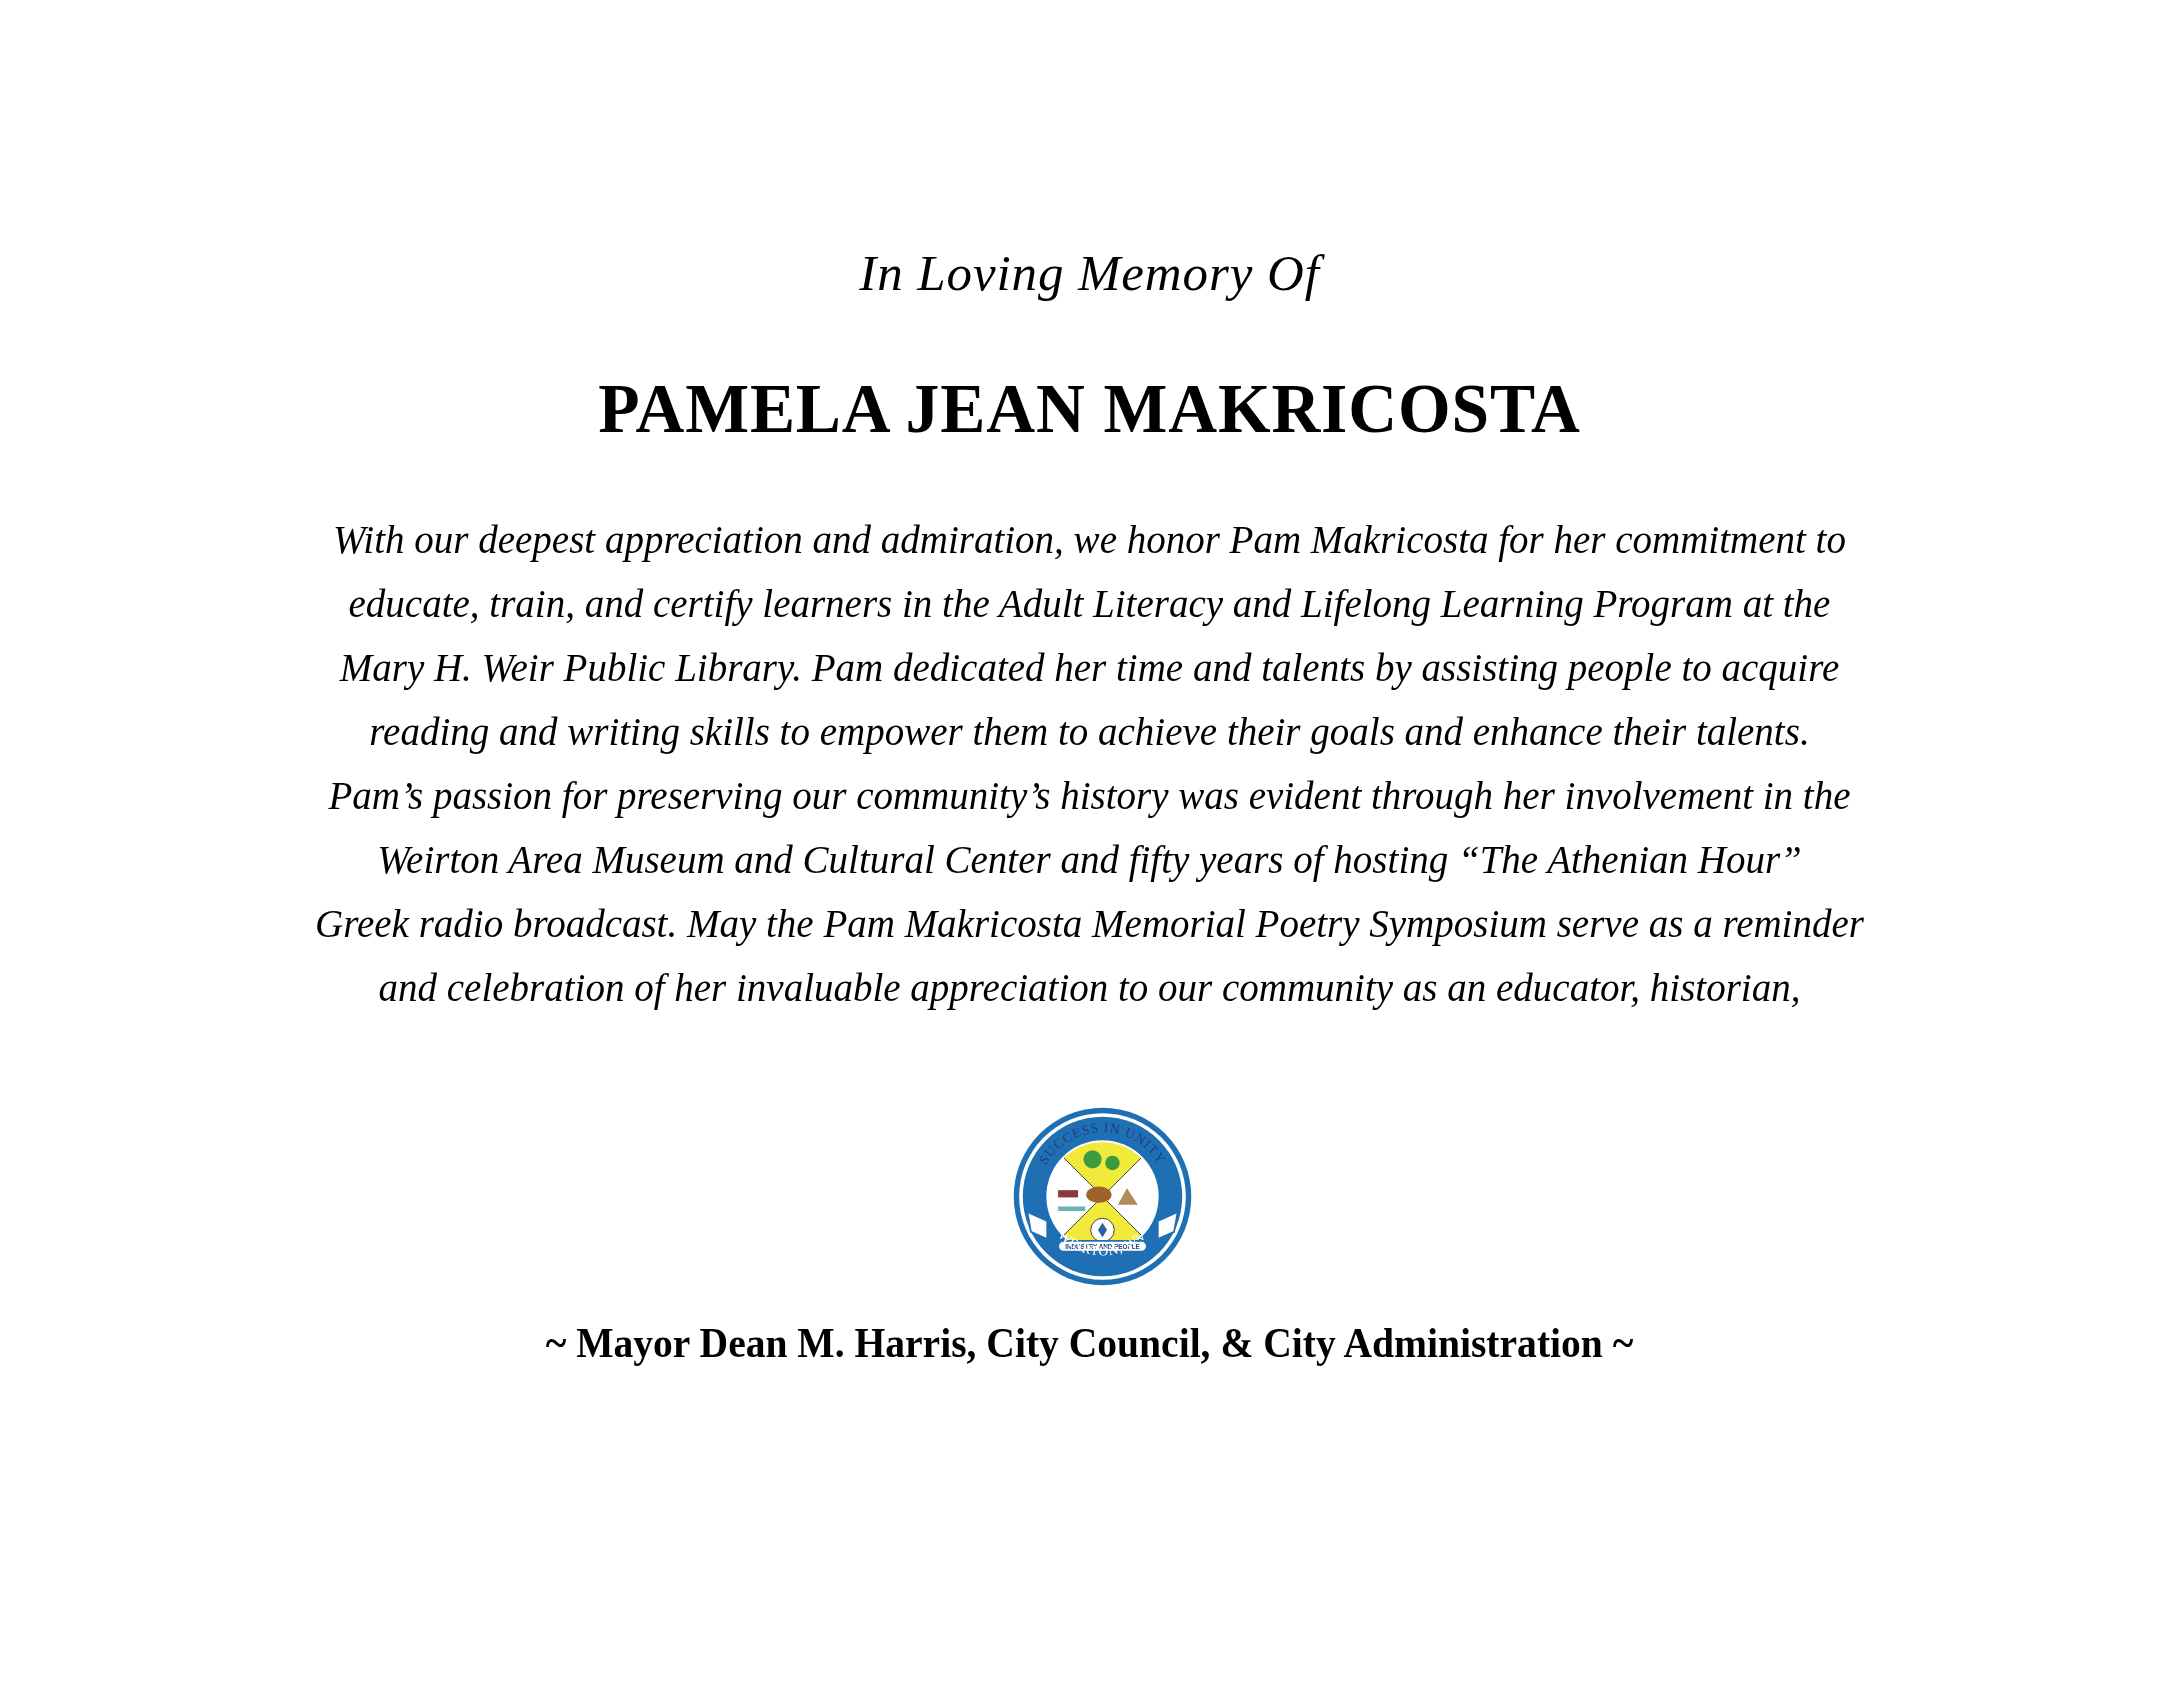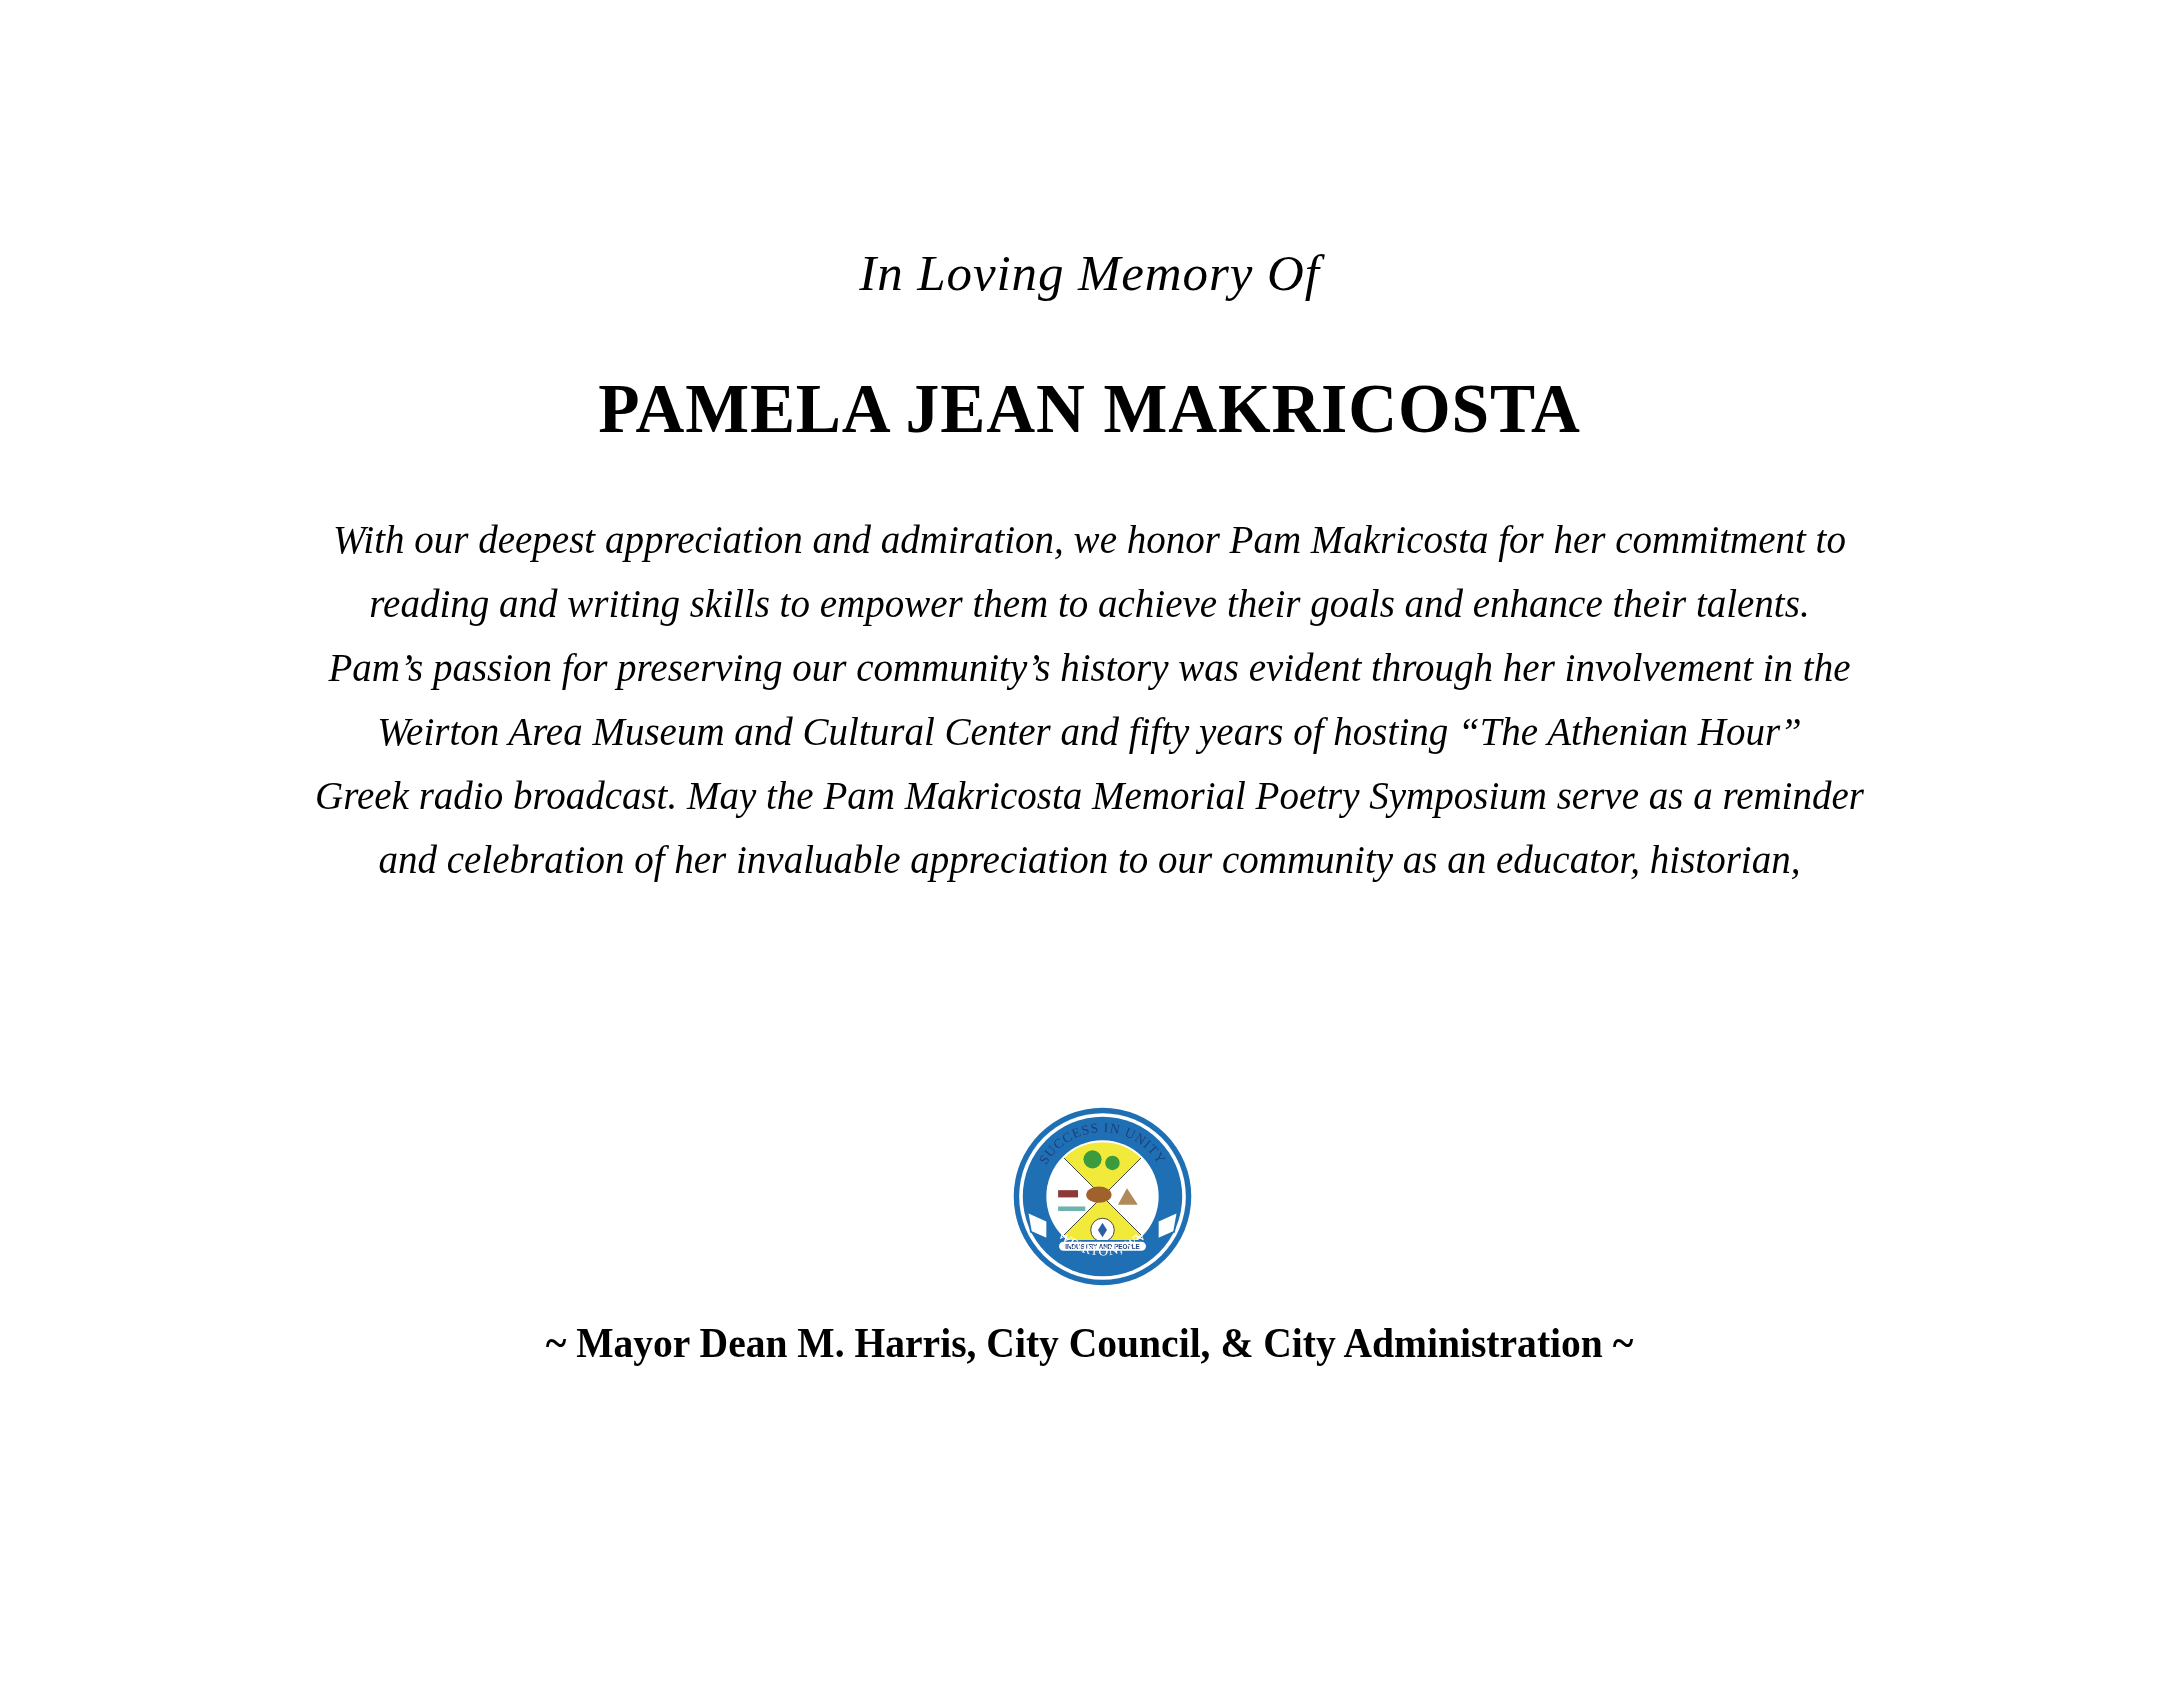--- a/index.html
+++ b/index.html
@@ -45,20 +45,22 @@
 <body>
 
 <div class="page">
 
   <div class="center subtitle">In Loving Memory Of</div>
 
   <div class="center name">PAMELA JEAN MAKRICOSTA</div>
 
   <div class="center body">
     <span class="line">With our deepest appreciation and admiration, we honor Pam Makricosta for her commitment to</span>
+    <span class="line">educate, train, and certify learners in the Adult Literacy and Lifelong Learning Program at the</span>
+    <span class="line">Mary H. Weir Public Library.  Pam dedicated her time and talents by assisting people to acquire</span>
     <span class="line">reading and writing skills to empower them to achieve their goals and enhance their talents.</span>
     <span class="line">Pam’s passion for preserving our community’s history was evident through her involvement in the</span>
     <span class="line">Weirton Area Museum and Cultural Center and fifty years of hosting “The Athenian Hour”</span>
     <span class="line">Greek radio broadcast. May the Pam Makricosta Memorial Poetry Symposium serve as a reminder</span>
     <span class="line">and celebration of her invaluable appreciation to our community as an educator, historian,</span>
   </div>
 
   <div class="seal">
     <svg width="183" height="183" viewBox="0 0 202 202">
       <defs>

